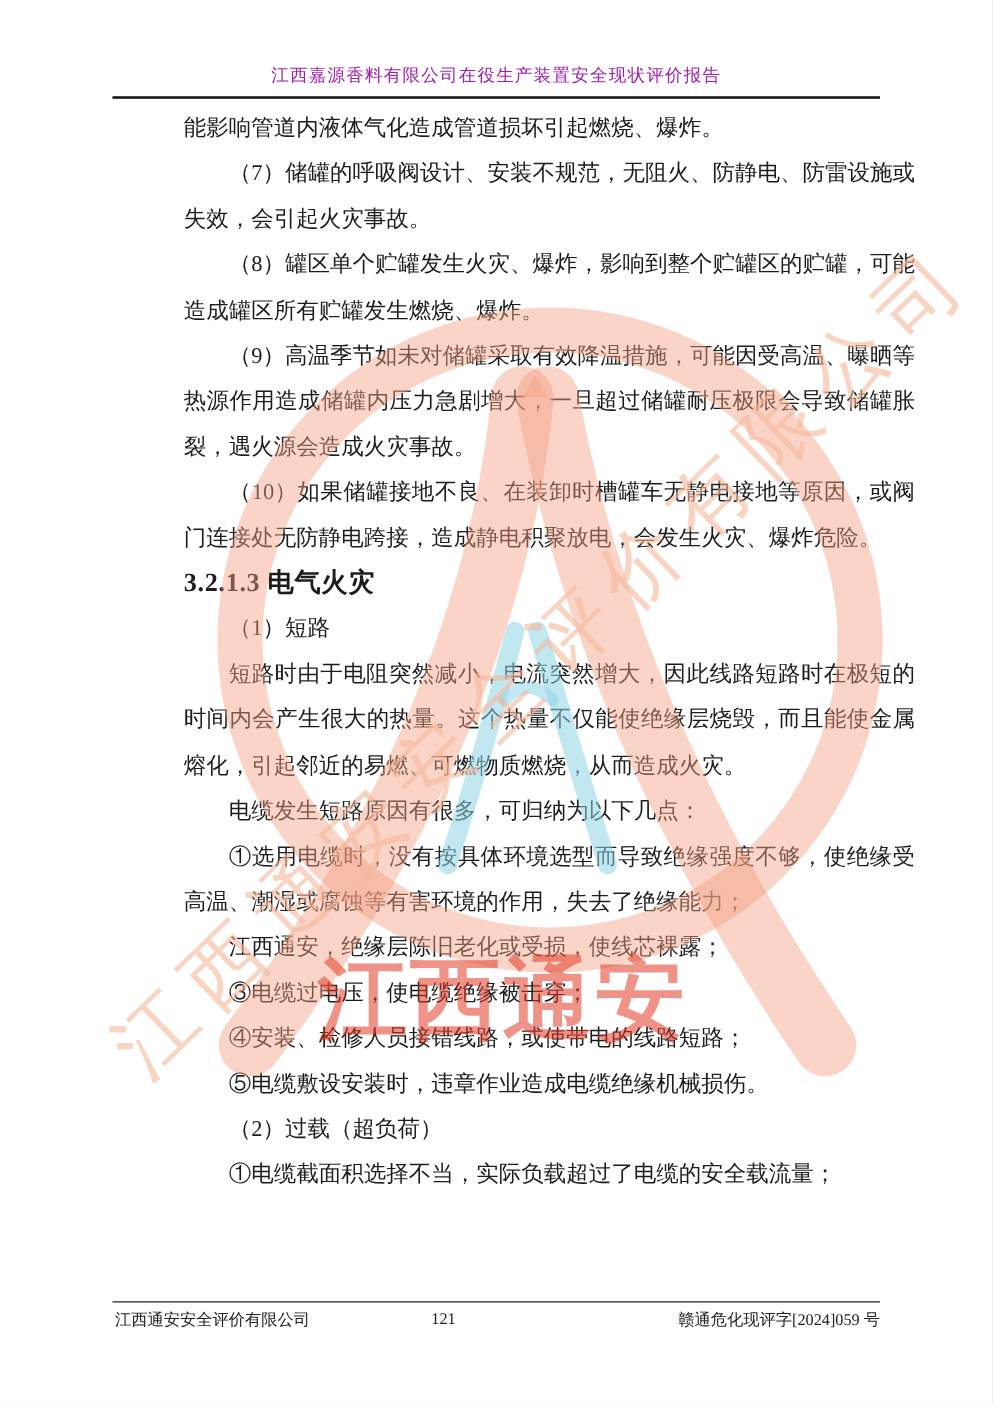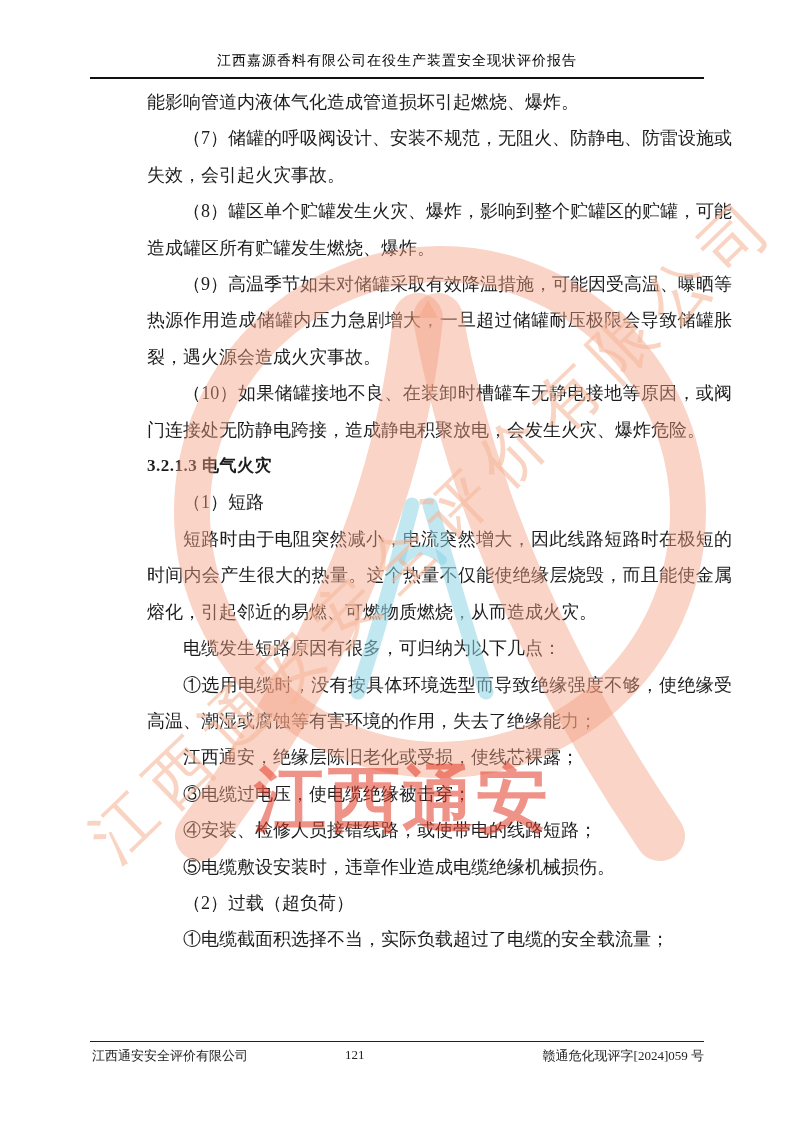--- a/index.html
+++ b/index.html
@@ -11,36 +11,36 @@
     overflow:hidden;
     font-family:"Liberation Serif","DejaVu Serif",serif;
     color:#1c1c1c;
   }
   
   .hdr{
     position:absolute;left:90px;top:52px;width:614px;height:27px;
     text-align:center;
     font-size:14px;
     letter-spacing:1px;
-    color:#000000;
+    color:#a21caf;
     border-bottom:2px solid #111;
     box-sizing:border-box;
     z-index:1;
   }
   
   .content{
     position:absolute;left:103px;top:84px;width:585px;
     font-size:18px;line-height:36.4px;
     text-align:justify;
     z-index:1;
     margin-left:44px;
   }
   .content p{margin:0;padding:0;}
   .para.indent{text-indent:2em;}
-  .para.heading{font-weight:bold;font-size:17px;letter-spacing:0.5px;}
+  .para.heading{font-weight:bold;font-size:21px;letter-spacing:0.5px;}
   
   .ftr{
     position:absolute;left:90px;top:1041px;width:614px;height:30px;
     border-top:1.5px solid #222;
     box-sizing:border-box;
     font-size:13px;color:#222;
     z-index:1;
   }
   .ftr .f-left{position:absolute;left:2px;top:5px;}
   .ftr .f-page{position:absolute;left:255px;top:5px;font-family:"Liberation Serif",serif;text-align:center;}

